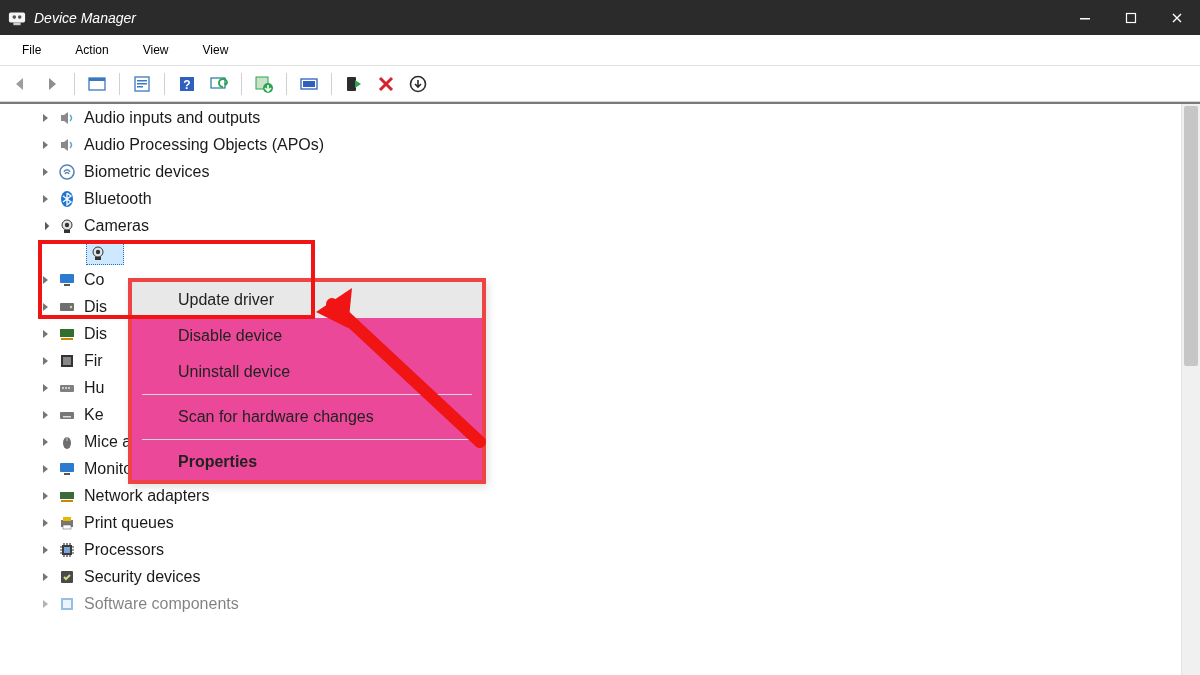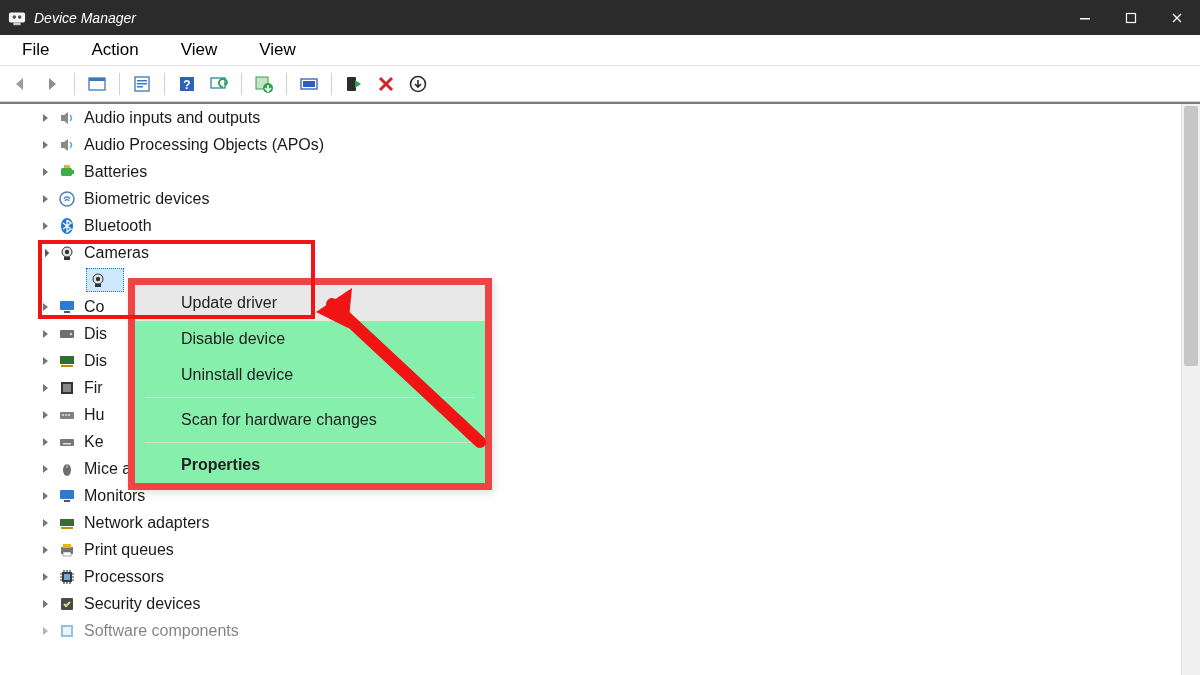--- a/index.html
+++ b/index.html
@@ -43,22 +43,22 @@
   }
   .win-btn svg { width: 12px; height: 12px; }
 
   
   .menubar {
     height: 30px;
     display: flex;
     align-items: center;
     padding-left: 10px;
     border-bottom: 1px solid #e0e0e0;
-    font-size: 17px;
-    gap: 18px;
+    font-size: 12px;
+    gap: 10px;
     background: #fff;
   }
   .menubar .menu-item {
     padding: 3px 12px;
     cursor: default;
   }
 
   
   .toolbar {
     height: 35px;
@@ -141,22 +141,22 @@
     padding: 0 4px 0 2px;
     height: 22px;
     display: inline-flex;
     align-items: center;
   }
 
   
   .context-menu {
     position: absolute;
     width: 350px;
-    background: #86efac;
-    border: 7px solid #ef4444;
+    background: #ec4899;
+    border: 4px solid #ef4444;
     box-shadow: 2px 3px 8px rgba(0,0,0,0.12);
   }
   .ctx-item {
     height: 36px;
     display: flex;
     align-items: center;
     padding-left: 46px;
     font-size: 16px;
     color: #222;
   }
@@ -324,31 +324,20 @@
       </div>
       <div class="tree-row level-1">
         <span class="expander collapsed"></span>
         <span class="dev-icon">
             <svg viewBox="0 0 18 18">
               <path d="M3 6h3l4-3v12l-4-3H3z" fill="#8a8a8a"></path>
               <path d="M12 6c2 2 2 4 0 6" stroke="#5aa7d7" stroke-width="1.5" fill="none"></path>
             </svg>
           </span>
         <span class="label">Audio Processing Objects (APOs)</span>
-      </div>
-      <div class="tree-row level-1">
-        <span class="expander collapsed"></span>
-        <span class="dev-icon">
-            <svg viewBox="0 0 18 18">
-              <rect x="3" y="5" width="11" height="8" rx="1.5" fill="#3fae4a"></rect>
-              <rect x="14" y="7" width="2" height="4" fill="#3fae4a"></rect>
-              <rect x="6" y="2" width="6" height="3" fill="#e6b800"></rect>
-            </svg>
-          </span>
-        <span class="label">Batteries</span>
       </div>
       <div class="tree-row level-1">
         <span class="expander collapsed"></span>
         <span class="dev-icon">
             <svg viewBox="0 0 18 18">
               <circle cx="9" cy="9" r="7" fill="none" stroke="#5a84b5" stroke-width="1.6"></circle>
               <path d="M6 9c1-3 5-3 6 0" stroke="#5a84b5" stroke-width="1.4" fill="none"></path>
               <path d="M7 11c1-2 3-2 4 0" stroke="#5a84b5" stroke-width="1.4" fill="none"></path>
             </svg>
           </span>

